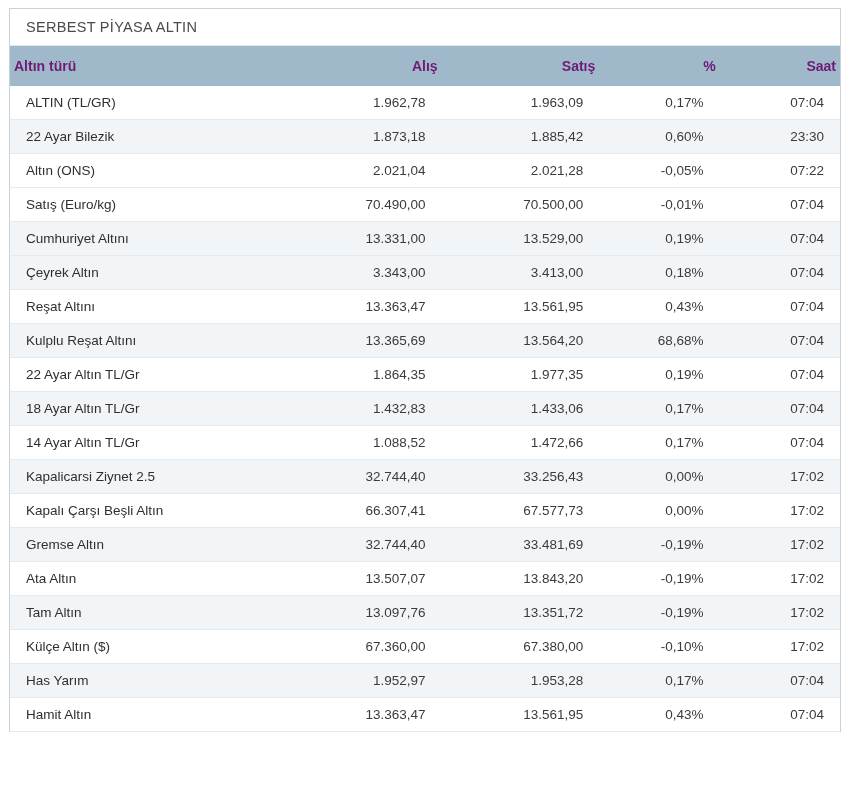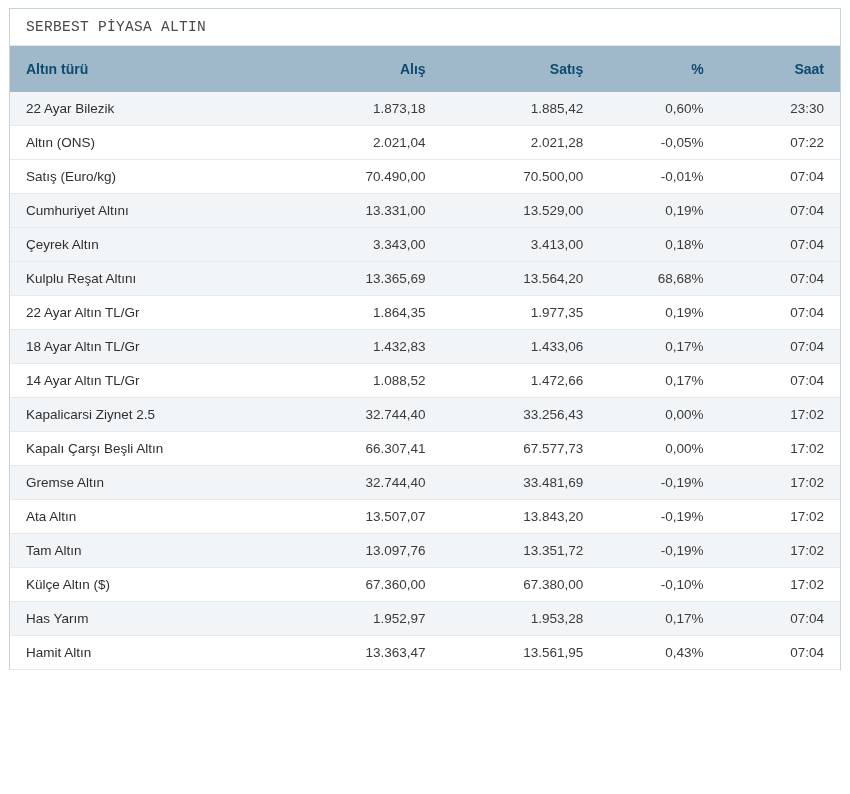--- a/index.html
+++ b/index.html
@@ -24,34 +24,33 @@
   .panel-title {
     height: 36px;
     line-height: 36px;
     padding: 0 16px;
     font-size: 14.5px;
     letter-spacing: 0.3px;
     color: #4a4a4a;
     background: #ffffff;
     border-bottom: 1px solid #dfe6ea;
     font-weight: normal;
-    font-family: Liberation Mono, monospace;
   }
   table.gold {
     width: 100%;
     border-collapse: collapse;
     table-layout: fixed;
   }
   table.gold th {
     background: #9fb9cb;
-    color: #0c4a6e;
+    color: #701a75;
     font-size: 14px;
     font-weight: bold;
-    height: 46px;
-    padding: 0 16px;
+    height: 40px;
+    padding: 0 4px;
     text-align: right;
     white-space: nowrap;
   }
   table.gold th.col-name {
     text-align: left;
   }
   table.gold td {
     font-size: 13.5px;
     color: #3b3b3b;
     height: 33px;
@@ -94,20 +93,27 @@
     <thead>
       <tr>
         <th class="col-name">Altın türü</th>
         <th>Alış</th>
         <th>Satış</th>
         <th>%</th>
         <th>Saat</th>
       </tr>
     </thead>
     <tbody>
+        <tr class="odd">
+          <td class="col-name">ALTIN (TL/GR)</td>
+          <td>1.962,78</td>
+          <td>1.963,09</td>
+          <td>0,17%</td>
+          <td>07:04</td>
+        </tr>
         <tr class="even">
           <td class="col-name">22 Ayar Bilezik</td>
           <td>1.873,18</td>
           <td>1.885,42</td>
           <td>0,60%</td>
           <td>23:30</td>
         </tr>
         <tr class="odd">
           <td class="col-name">Altın (ONS)</td>
           <td>2.021,04</td>
@@ -129,20 +135,27 @@
           <td>0,19%</td>
           <td>07:04</td>
         </tr>
         <tr class="even">
           <td class="col-name">Çeyrek Altın</td>
           <td>3.343,00</td>
           <td>3.413,00</td>
           <td>0,18%</td>
           <td>07:04</td>
         </tr>
+        <tr class="odd">
+          <td class="col-name">Reşat Altını</td>
+          <td>13.363,47</td>
+          <td>13.561,95</td>
+          <td>0,43%</td>
+          <td>07:04</td>
+        </tr>
         <tr class="even">
           <td class="col-name">Kulplu Reşat Altını</td>
           <td>13.365,69</td>
           <td>13.564,20</td>
           <td>68,68%</td>
           <td>07:04</td>
         </tr>
         <tr class="odd">
           <td class="col-name">22 Ayar Altın TL/Gr</td>
           <td>1.864,35</td>

